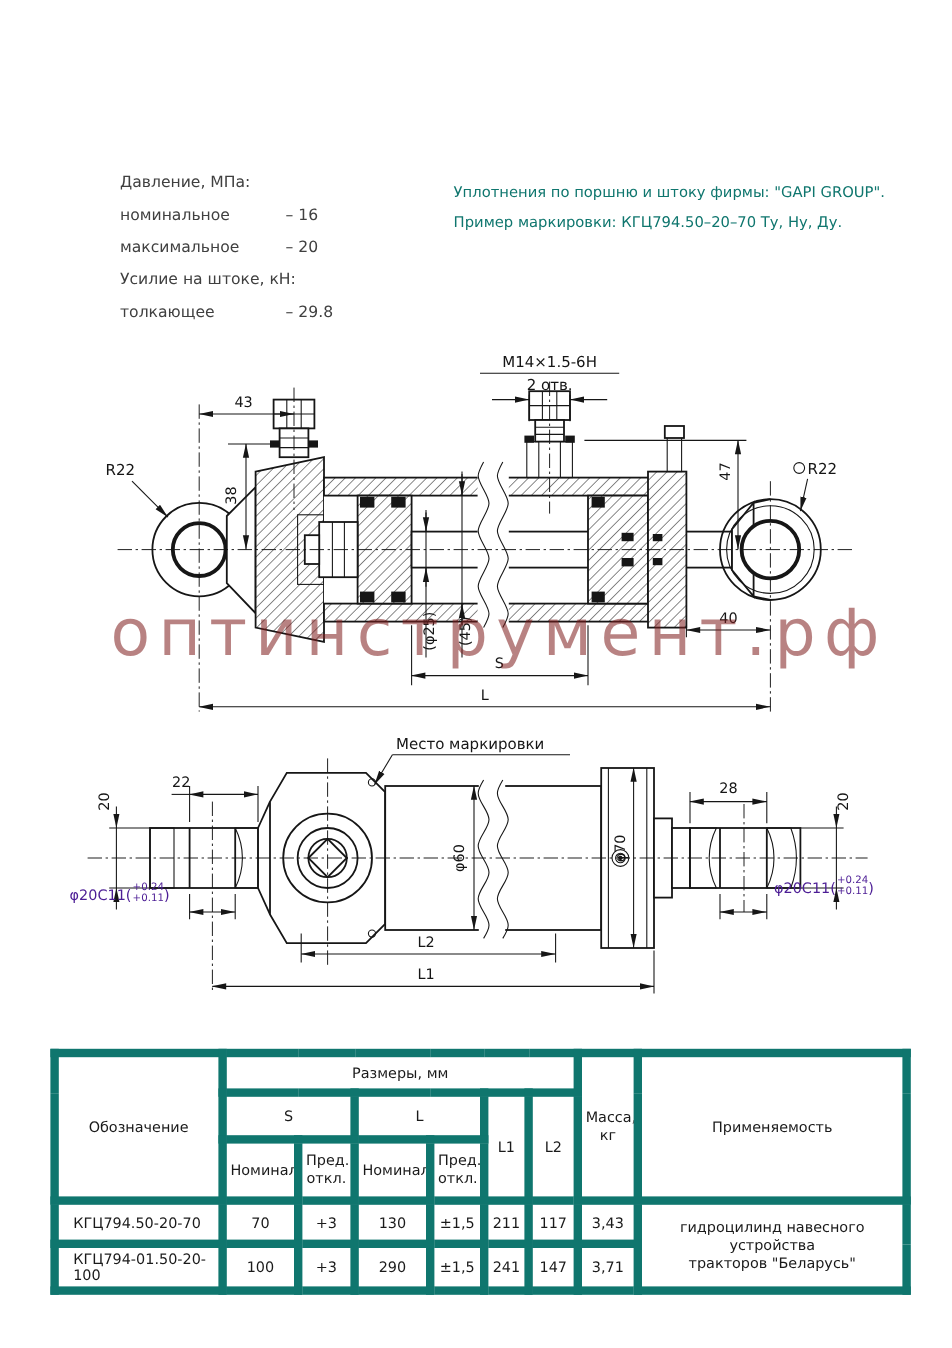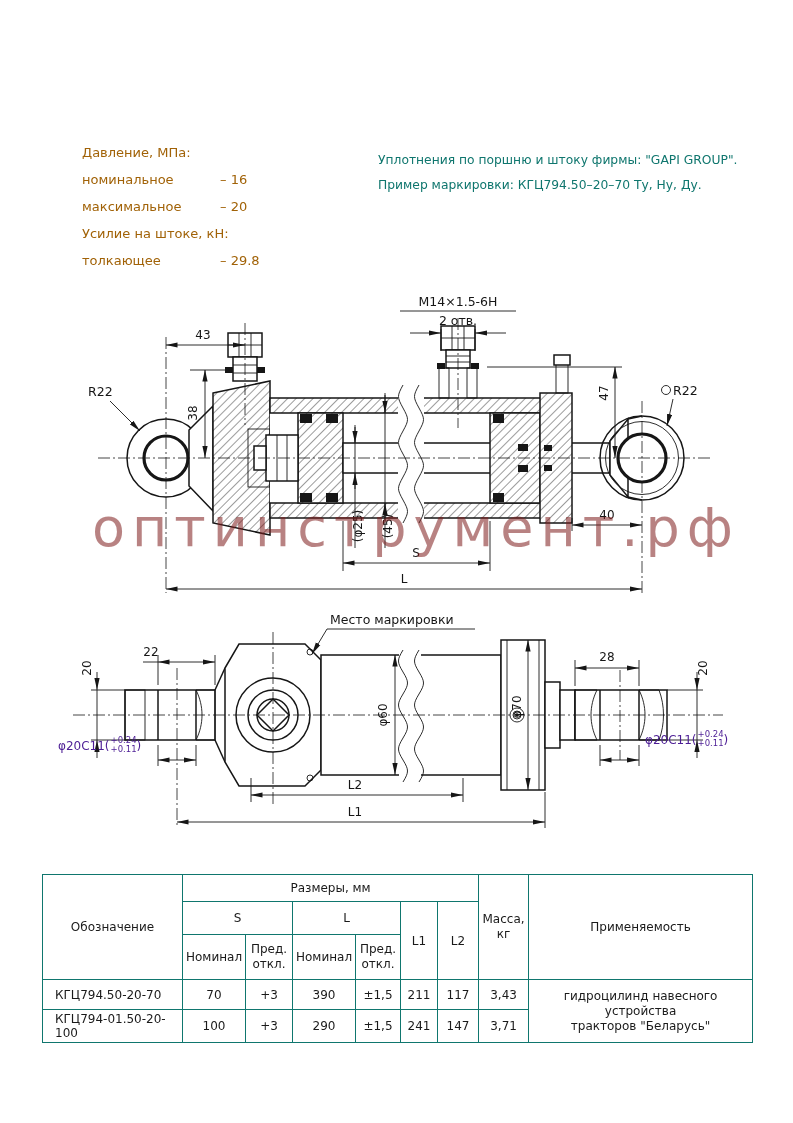--- a/index.html
+++ b/index.html
@@ -1,21 +1,21 @@
 <!DOCTYPE html>
 <html><head>
 <meta charset="utf-8">
 <style>
   html,body{margin:0;padding:0;background:#ffffff;}
   #page{position:relative;width:793px;height:1123px;background:#fff;overflow:hidden;
         font-family:"DejaVu Sans","Liberation Sans",sans-serif;color:#111;}
   .abs{position:absolute;}
   #title{top:76px;left:0;width:793px;text-align:center;font-size:27px;letter-spacing:1px;color:#161616;}
   
-  #specs{top:139px;left:82px;width:280px;font-size:13px;color:#a16207;}
+  #specs{top:139px;left:100px;width:280px;font-size:13px;color:#404040;}
   .spec-row{display:flex;height:27px;line-height:27px;}
   .spec-label{width:138px;}
   
   #notes{top:148px;left:378px;width:360px;font-size:12.3px;line-height:25px;color:#0f766e;}
   
   svg{display:block;}
   .ol{stroke:#161616;stroke-width:1.5;fill:none;}
   .olw{stroke:#161616;stroke-width:1.5;fill:#fff;}
   .tn{stroke:#161616;stroke-width:0.9;fill:none;}
   .cl{stroke:#161616;stroke-width:0.8;fill:none;stroke-dasharray:12 3 2 3;}
@@ -24,21 +24,21 @@
   .lblt{font-size:12.5px;fill:#161616;}
   
   .tol{position:absolute;font-size:12px;color:#4c1d95;display:flex;align-items:center;}
   .tolstack{display:inline-flex;flex-direction:column;font-size:8.5px;line-height:9px;margin:0 0 2px 1px;}
   
   #watermark{top:496px;left:92px;width:600px;font-size:54px;letter-spacing:7px;
              color:#7f1d1d;opacity:0.55;pointer-events:none;z-index:5;}
   
   #spec-table{top:874px;left:42px;}
   table{border-collapse:collapse;table-layout:fixed;width:710px;font-size:12px;color:#1a1a1a;}
-  td{border:1px solid #0f766e;text-align:center;vertical-align:middle;padding:2px 3px;overflow:hidden;}
+  td{border:7px solid #0f766e;text-align:center;vertical-align:middle;padding:2px 3px;overflow:hidden;}
   tr.r1 td{height:22px;} tr.r2 td{height:28px;} tr.r3 td{height:40px;}
   tr.dr td{height:25px;}
   td.left{text-align:left;padding-left:12px;}
   .pre{white-space:pre-line;line-height:15px;}
 </style>
 </head>
 <body>
 
 <div id="page">
 
@@ -362,21 +362,21 @@
         <td class="pre">Пред.
 откл.</td>
         <td>Номинал</td>
         <td class="pre">Пред.
 откл.</td>
       </tr>
       <tr class="dr">
         <td class="left">КГЦ794.50-20-70</td>
         <td>70</td>
         <td>+3</td>
-        <td>390</td>
+        <td>130</td>
         <td>±1,5</td>
         <td>211</td>
         <td>117</td>
         <td>3,43</td>
         <td rowspan="2" class="pre">гидроцилинд навесного устройства
 тракторов "Беларусь"</td>
       </tr>
       <tr class="dr">
         <td class="left">КГЦ794-01.50-20-100</td>
         <td>100</td>

